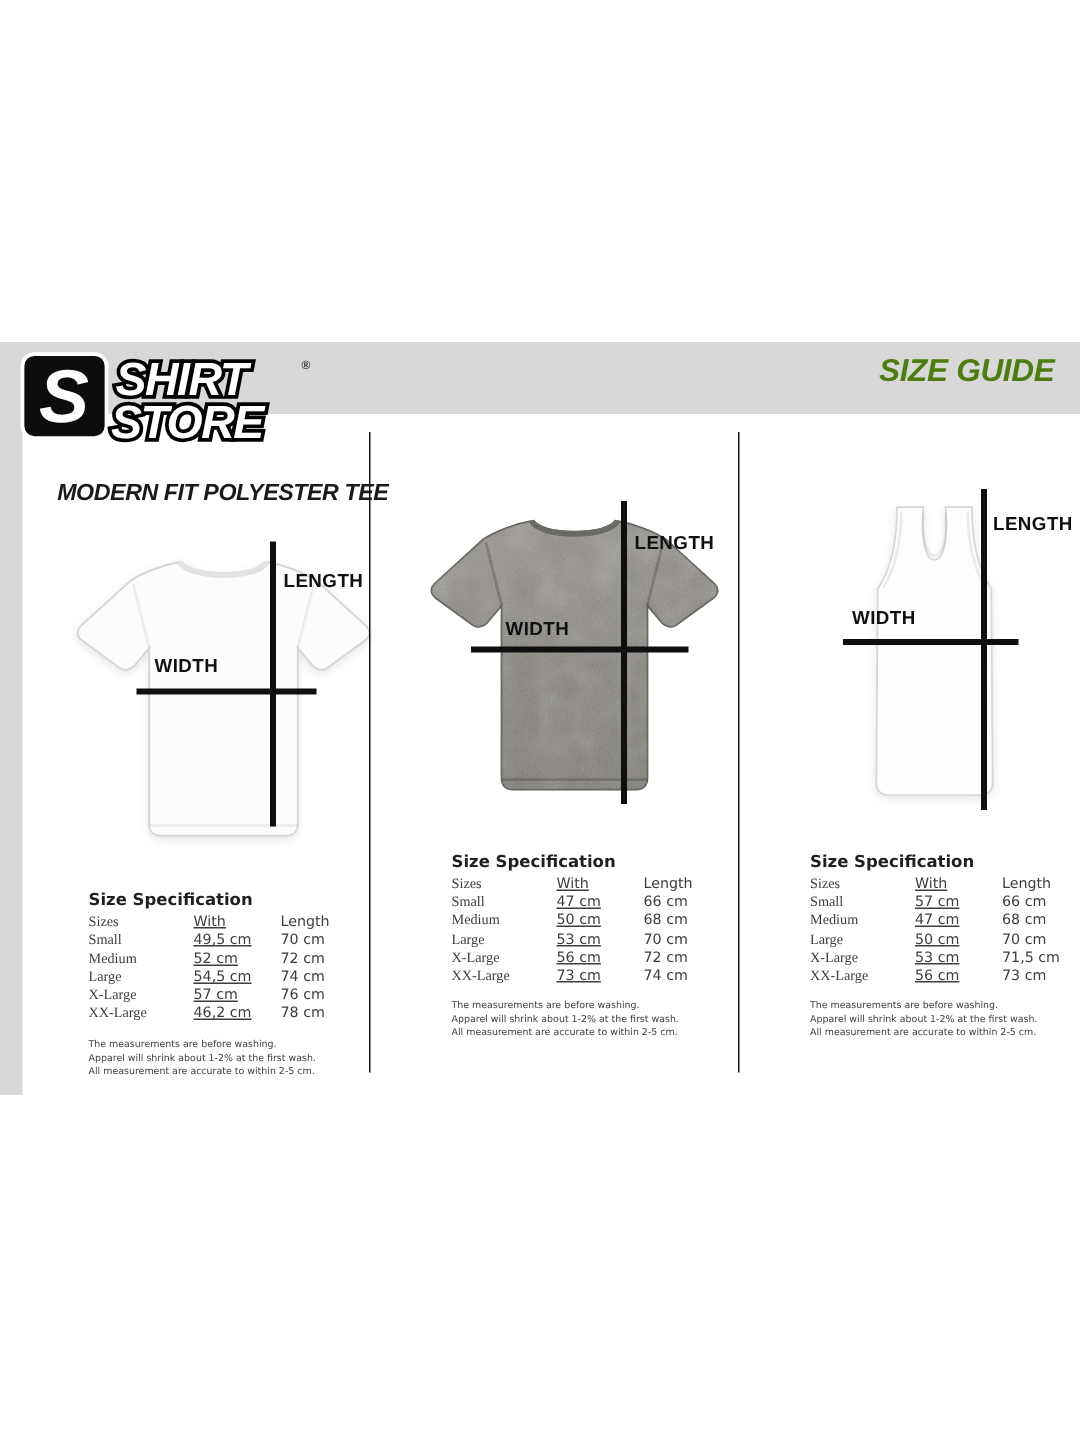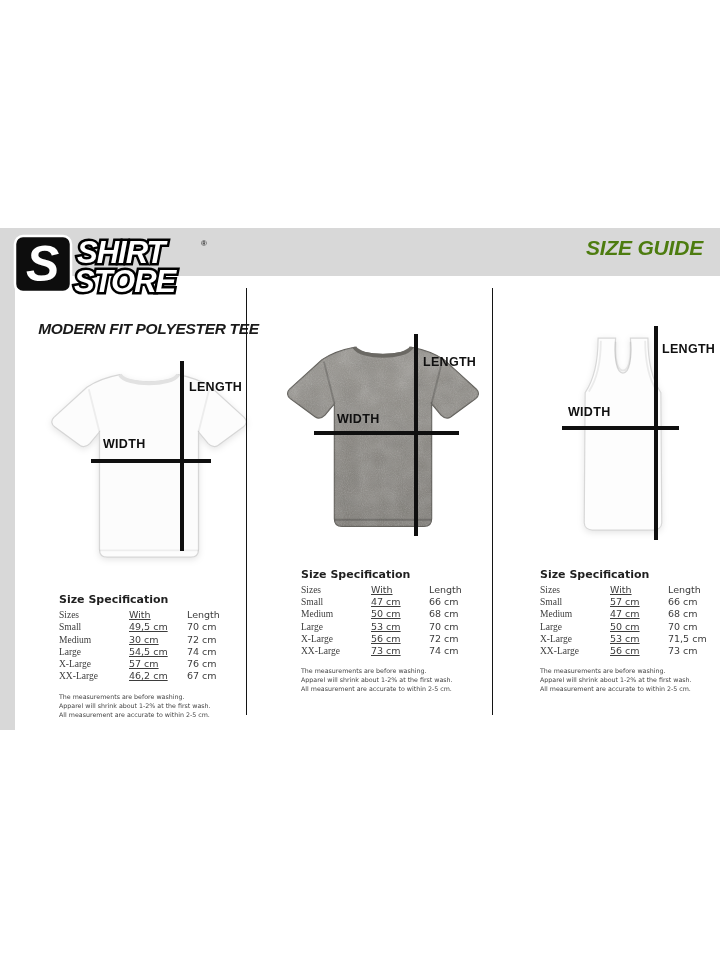--- a/index.html
+++ b/index.html
@@ -101,37 +101,37 @@
             </thead>
           <tbody>
 
           <tr>
               <td>Small</td>
               <td>49,5 cm</td>
               <td>70 cm</td>
             </tr>
               <tr>
               <td>Medium</td>
-              <td>30 cm</td>
+              <td>52 cm</td>
               <td>72 cm</td>
             </tr>
               <tr>
               <td>Large</td>
               <td>54,5 cm</td>
               <td>74 cm</td>
             </tr>
               <tr>
               <td>X-Large</td>
               <td>57 cm</td>
               <td>76 cm</td>
             </tr>
               <tr>
               <td>XX-Large</td>
               <td>46,2 cm</td>
-              <td>67 cm</td>
+              <td>78 cm</td>
             </tr>
             </tbody>
         </table>
         <div class="notes">
 
         <div class="note-line">The measurements are before washing.</div>
             <div class="note-line">Apparel will shrink about 1-2% at the first wash.</div>
             <div class="note-line">All measurement are accurate to within 2-5 cm.</div>
           </div>
       </div>

